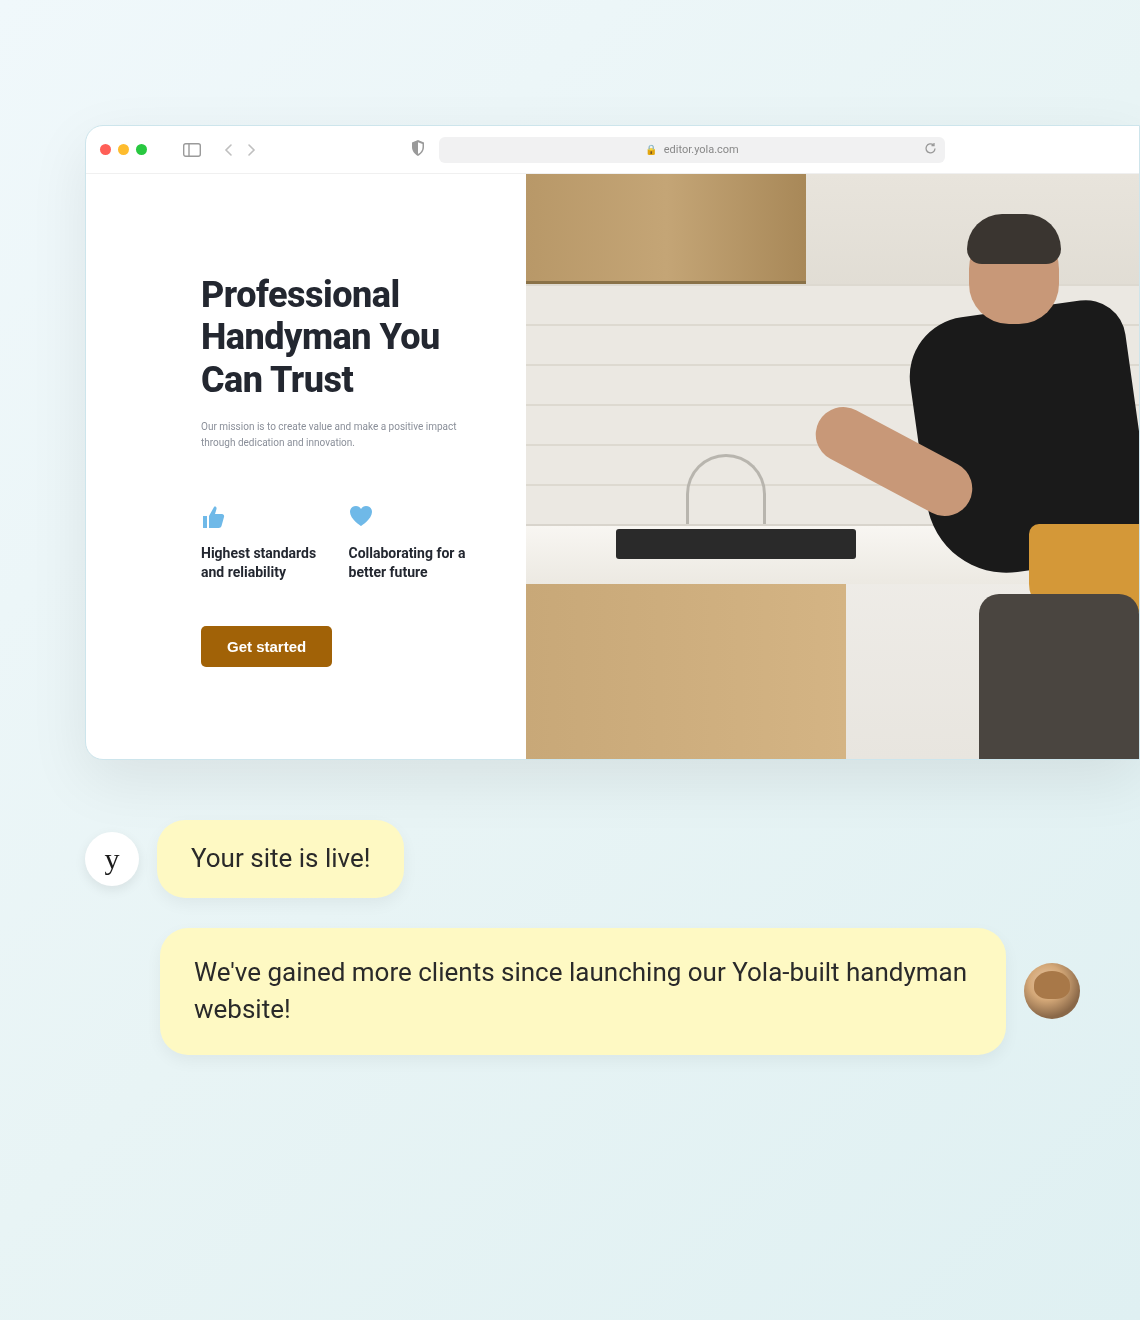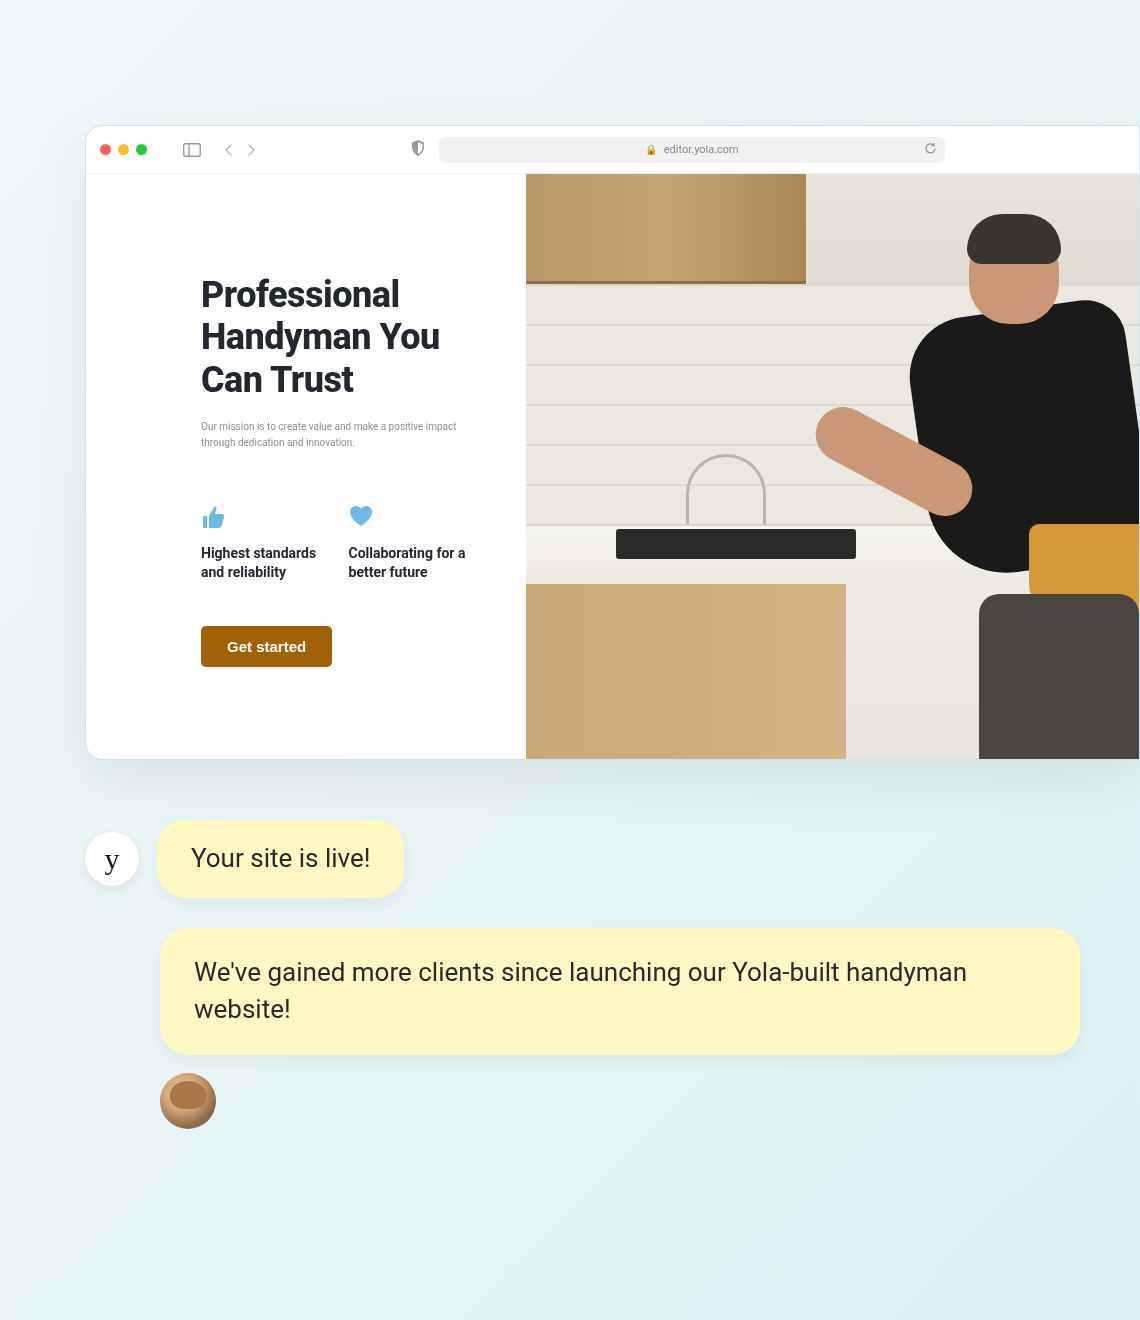--- a/index.html
+++ b/index.html
@@ -308,24 +308,23 @@
       background: #fef9c3;
       border-radius: 28px;
       padding: 20px 34px;
       font-size: 26px;
       color: #2a2a2a;
       line-height: 1.45;
       box-shadow: 0 6px 16px rgba(0,0,0,0.05);
     }
     .chat-row-2 {
       display: flex;
-      align-items: flex-start;
+      align-items: center;
       gap: 18px;
       margin-left: 75px;
-      flex-direction: column;
     }
     .chat-row-2 .chat-bubble {
       flex: 1;
       padding: 26px 34px;
     }
     .user-avatar {
       width: 56px;
       height: 56px;
       border-radius: 50%;
       background: radial-gradient(circle at 40% 35%, #e8c8a8 0%, #d4a878 35%, #8a6848 70%);

